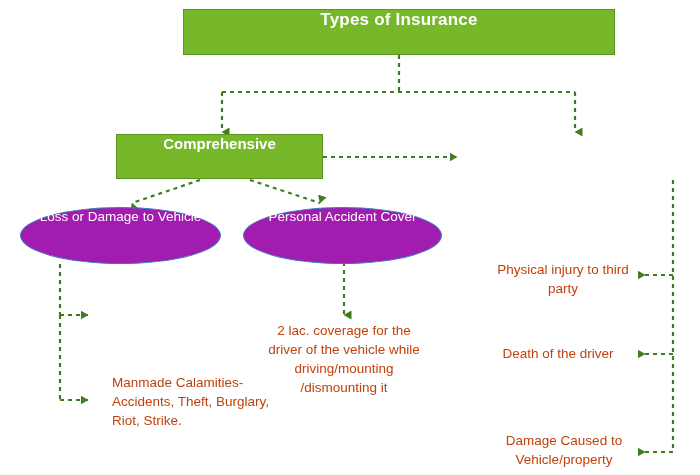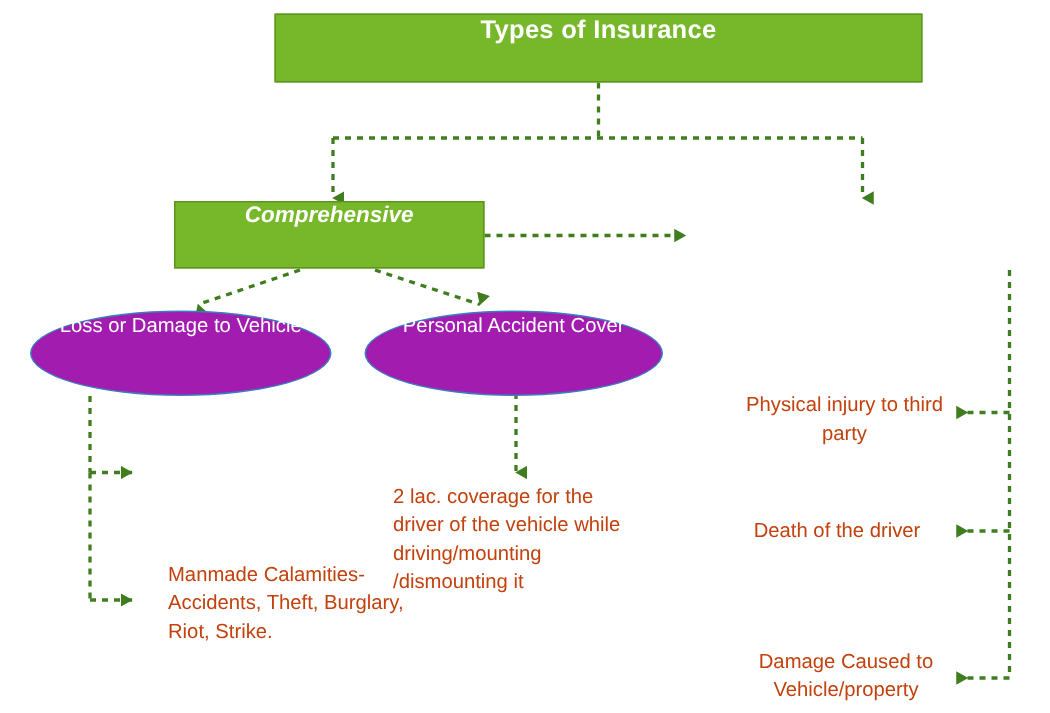--- a/index.html
+++ b/index.html
@@ -56,21 +56,21 @@
     padding: 0 10px;
   }
   .leaf {
     position: absolute;
     color: #c2410c;
     font-size: 13.5px;
     line-height: 19px;
     text-align: left;
   }
   .leaf.center {
-    text-align: left;
+    text-align: center;
   }
   .leaf.right {
     text-align: center;
   }
 </style>
 </head>
 <body>
 
 <div id="diagram">
 
@@ -122,21 +122,21 @@
       <path d="M673,275 L645,275" marker-end="url(#arrow-left)"></path>
       <path d="M673,354 L645,354" marker-end="url(#arrow-left)"></path>
       <path d="M673,452 L645,452" marker-end="url(#arrow-left)"></path>
     </g>
   </svg>
 
   <div class="node box box-title" style="left:183px; top:9px; width:432px; height:46px;">
     <span>Types of Insurance</span>
   </div>
 
-  <div class="node box box-mid" style="left:116px; top:134px; width:207px; height:45px;font-style:italic;">
+  <div class="node box box-mid" style="left:116px; top:134px; width:207px; height:45px;">
     <span>Comprehensive</span>
   </div>
 
 
   <div class="node ellipse" style="left:20px; top:207px; width:201px; height:57px;">
     <span>Loss or Damage to Vehicle</span>
   </div>
 
   <div class="node ellipse" style="left:243px; top:207px; width:199px; height:57px;">
     <span>Personal Accident Cover</span>

